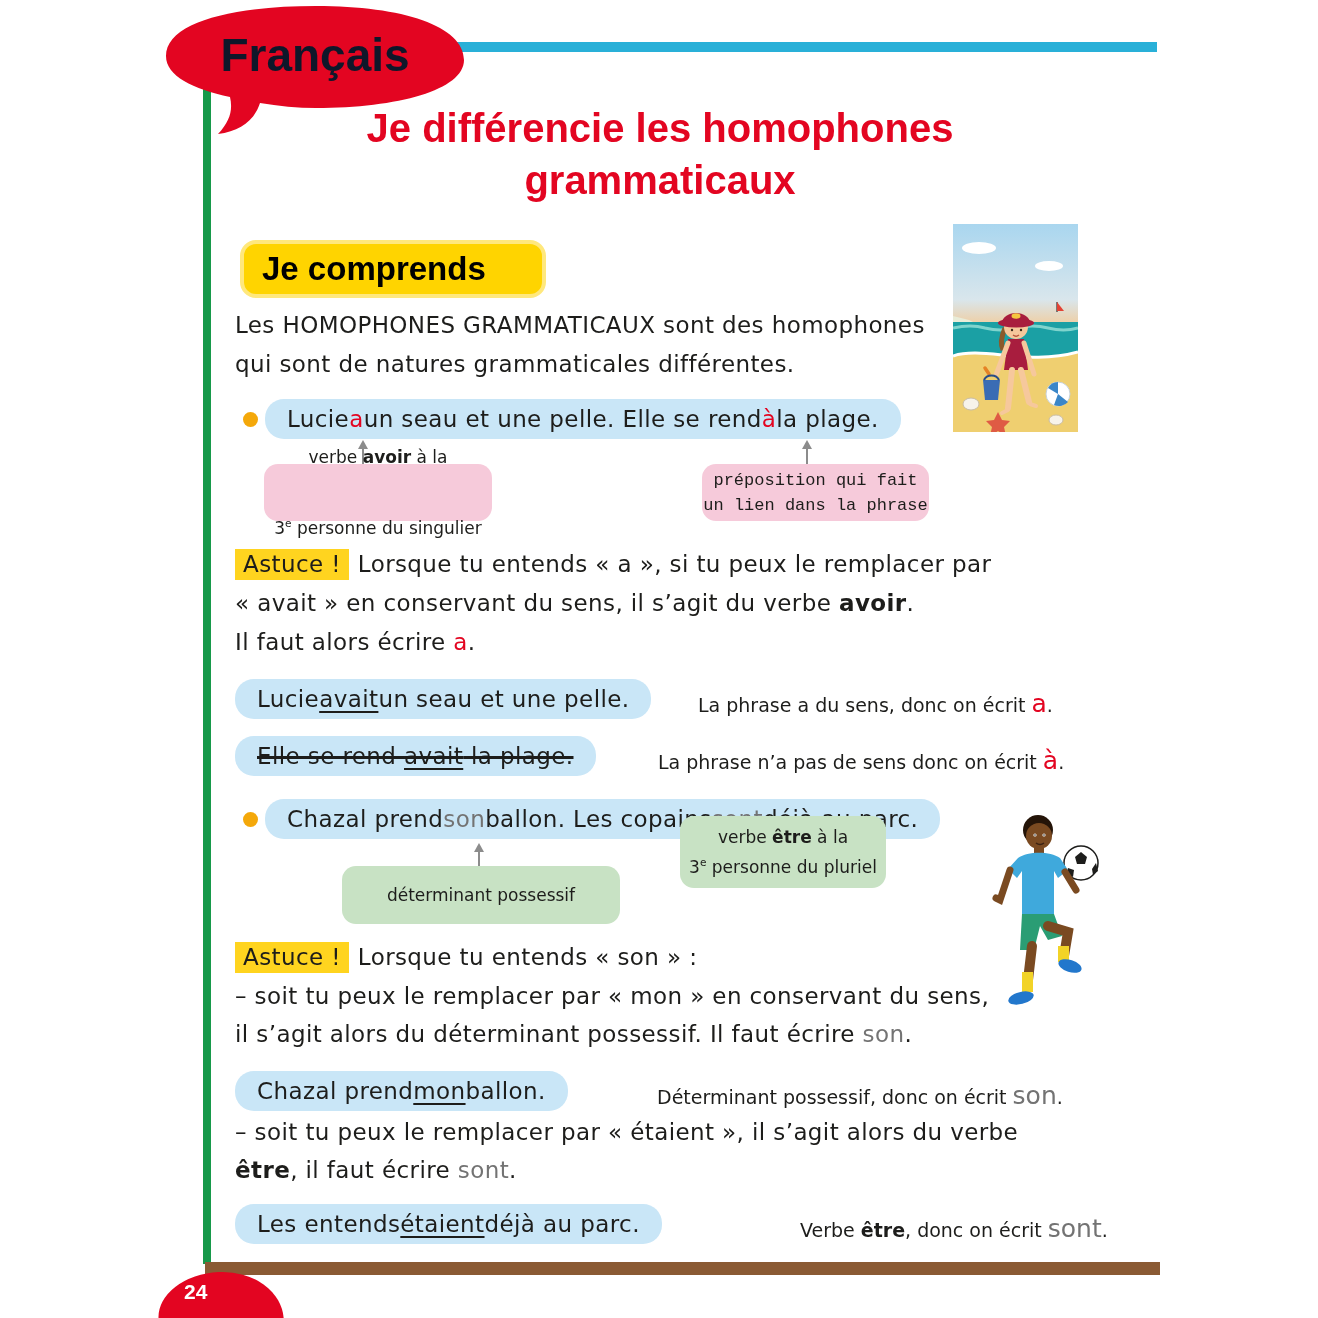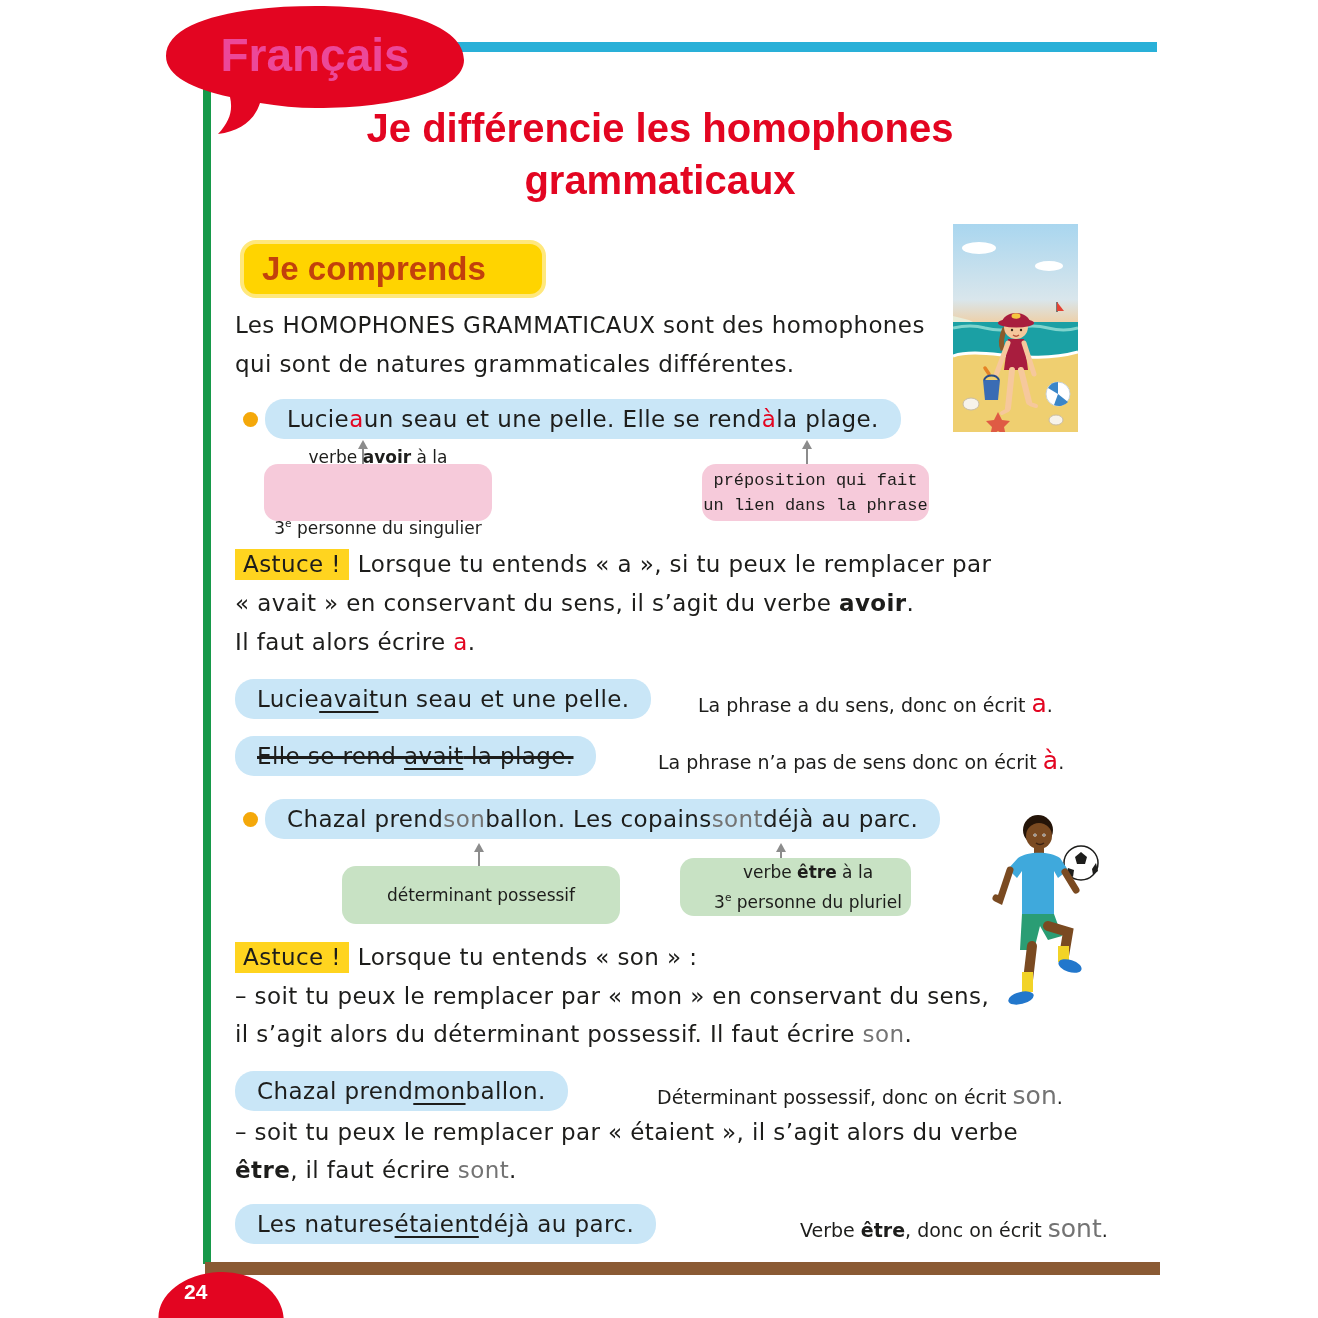--- a/index.html
+++ b/index.html
@@ -7,31 +7,31 @@
         font-family:"DejaVu Sans",sans-serif;color:#1d1d1b;}
   .abs{position:absolute;}
 
   
   .teal-line{background:#29b0d8;height:10px;z-index:1;}
   .green-line{background:#17994a;width:8px;z-index:1;}
   .brown-bar{background:#8a5a34;height:13px;z-index:1;}
 
   
   .bubble-wrap{z-index:3;}
-  .bubble-label{z-index:4;color:#ec4899;font-weight:bold;font-size:46px;
+  .bubble-label{z-index:4;color:#0f172a;font-weight:bold;font-size:46px;
                 font-family:"Liberation Sans",sans-serif;text-align:center;}
 
   
   .page-title{color:#e30521;font-weight:bold;font-size:40px;line-height:50px;
               font-family:"Liberation Sans",sans-serif;text-align:center;width:720px;}
 
   
   .comprends-box{background:#ffd400;border:4px solid #ffe87d;border-radius:16px;
                  width:280px;height:50px;display:flex;align-items:center;padding-left:18px;box-sizing:content-box;}
-  .comprends-box span{color:#c2410c;font-weight:bold;font-size:33px;font-family:"Liberation Sans",sans-serif;}
+  .comprends-box span{color:#000000;font-weight:bold;font-size:33px;font-family:"Liberation Sans",sans-serif;}
 
   .body-line{font-size:23px;letter-spacing:0.4px;white-space:nowrap;z-index:2;}
   .ex-box{background:#c9e6f7;border-radius:19px;height:40px;display:inline-flex;align-items:center;
           padding:0 22px;font-size:23px;letter-spacing:0.4px;white-space:nowrap;z-index:2;}
   .bullet{width:15px;height:15px;border-radius:50%;background:#f4a80a;z-index:2;}
   .callout{border-radius:14px;text-align:center;font-size:17px;line-height:25px;
            display:flex;flex-direction:column;justify-content:center;z-index:2;}
   .callout.pink{background:#f6cada;}
   .callout.green{background:#c8e2c4;}
   .note{font-size:19px;white-space:nowrap;z-index:2;}
@@ -180,21 +180,21 @@
       <polygon points="7,0 2,9 12,9" fill="#8c8c8c"></polygon>
   </svg>
   <svg class="abs" style="left:774px;top:843px;" width="14" height="24" viewBox="0 0 14 24">
     <line x1="7" y1="24" x2="7" y2="7" stroke="#8c8c8c" stroke-width="2"></line>
       <polygon points="7,0 2,9 12,9" fill="#8c8c8c"></polygon>
   </svg>
 
   <div class="abs callout green" style="left:342px;top:866px;width:278px;height:58px;">
     <div><span>déterminant possessif</span></div>
   </div>
-  <div class="abs callout green" style="left:680px;top:858px;width:206px;height:58px;padding-left:25px;">
+  <div class="abs callout green" style="left:680px;top:816px;width:206px;height:72px;">
     <div><span>verbe </span><span class="run-bold">être</span><span> à la</span></div>
     <div><span>3</span><span class="run-sup">e</span><span> personne du pluriel</span></div>
   </div>
 
   <svg class="abs" style="left:988px;top:808px;" width="115" height="205" viewBox="0 0 115 205">
     <circle cx="93" cy="55" r="17" fill="#ffffff" stroke="#1d1d1b" stroke-width="1.5"></circle>
     <polygon points="93,44 99,49 97,56 89,56 87,49" fill="#1d1d1b"></polygon>
     <polygon points="80,60 86,62 85,69 78,66" fill="#1d1d1b"></polygon>
     <polygon points="104,61 108,55 110,63 105,67" fill="#1d1d1b"></polygon>
     <g>
@@ -227,21 +227,21 @@
       <span>Chazal prend </span>
       <span class="run-underline">mon</span>
       <span> ballon.</span>
     </div>
   <div class="abs note" style="left:657px;top:1081px;"><span>Déterminant possessif, donc on écrit </span><span class="run-green run-big">son</span><span>.</span></div>
 
   <div class="abs body-line" style="left:235px;top:1119px;"><span>– soit tu peux le remplacer par « étaient », il s’agit alors du verbe</span></div>
   <div class="abs body-line" style="left:235px;top:1157px;"><span class="run-bold">être</span><span>, il faut écrire </span><span class="run-green">sont</span><span>.</span></div>
 
   <div class="abs ex-box" style="left:235px;top:1204px;">
-      <span>Les natures </span>
+      <span>Les entends </span>
       <span class="run-underline">étaient</span>
       <span> déjà au parc.</span>
     </div>
   <div class="abs note" style="left:764px;top:1214px;margin-left:36px;"><span>Verbe </span><span class="run-bold">être</span><span>, donc on écrit </span><span class="run-green run-big">sont</span><span>.</span></div>
 
   <div class="abs page-badge" style="left:158px;top:1272px;"></div>
   <div class="abs page-number" style="left:184px;top:1280px;">24</div>
 
 </div>
 

